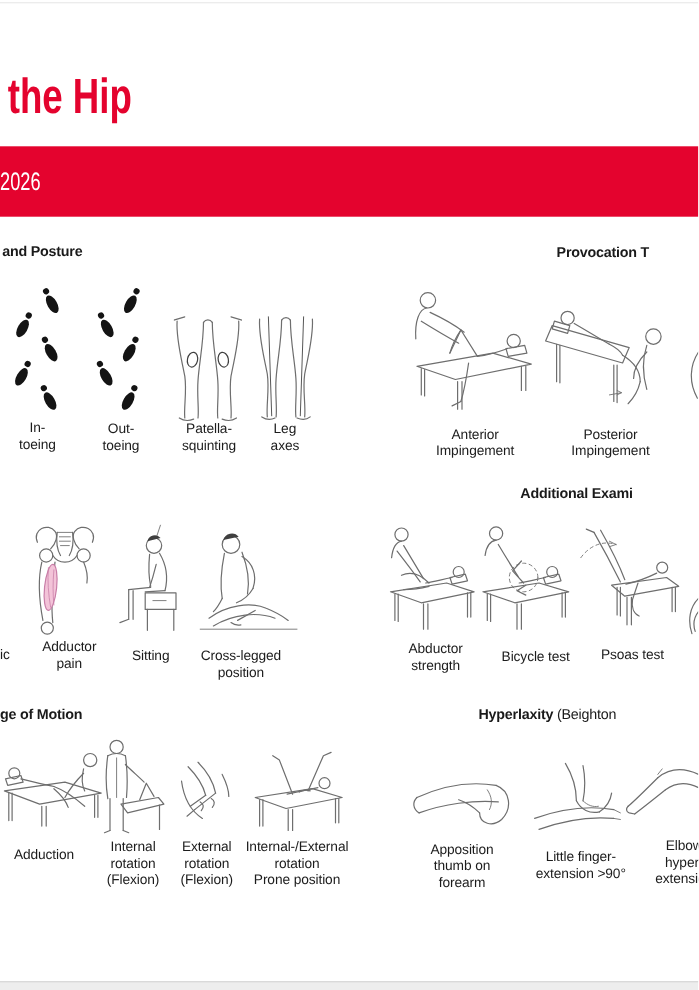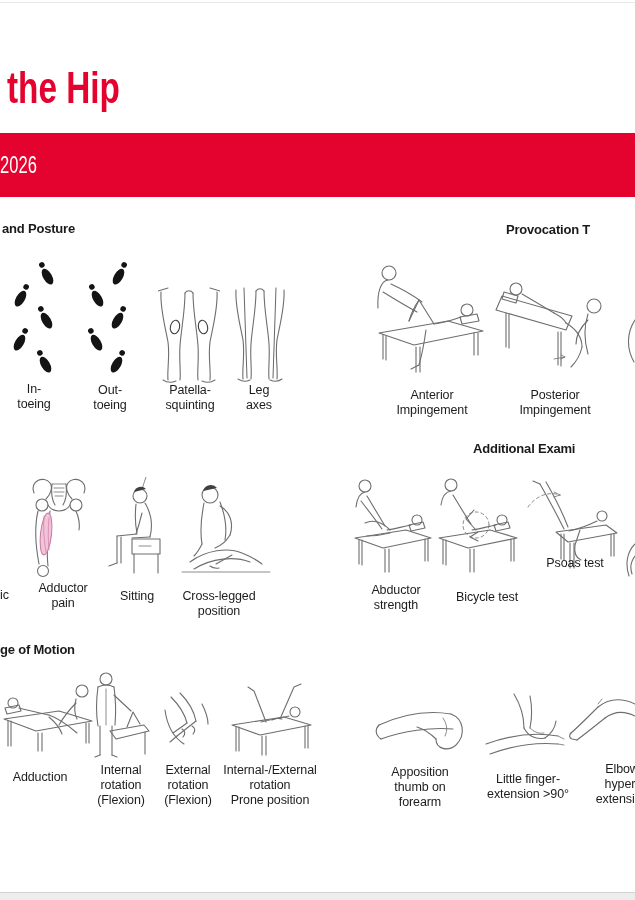--- a/index.html
+++ b/index.html
@@ -43,20 +43,21 @@
   <div class="title">the Hip</div>
 
   <div class="banner">
     <div class="banner-text">2026</div>
   </div>
 
   <div class="sec" style="left:2px;top:222px">and Posture</div>
   <div class="sec" style="left:506px;top:223px">Provocation T</div>
   <div class="sec" style="left:473px;top:442px">Additional Exami</div>
   <div class="sec" style="left:0;top:643px">ge of Motion</div>
+  <div class="sec" style="left:435px;top:643px"><span>Hyperlaxity</span><span class="light"> (Beighton</span></div>
 
   <svg class="fig sk" style="left:8px;top:258px" width="56" height="118" viewBox="0 0 56 118">
     <g transform="translate(38,16) rotate(-30)">
         <ellipse class="fp" cx="0" cy="3" rx="4.4" ry="8.8"></ellipse>
         <circle class="fp" cx="1" cy="-10" r="2.8"></circle>
       </g>
     <g transform="translate(14,38) rotate(30)">
         <ellipse class="fp" cx="0" cy="3" rx="4.4" ry="8.8"></ellipse>
         <circle class="fp" cx="-1" cy="-10" r="2.8"></circle>
       </g>
@@ -263,21 +264,21 @@
 
   <div class="cap left" style="left:0;top:588px">ic</div>
   <div class="cap" style="left:63px;top:581px">Adductor
 pain</div>
   <div class="cap" style="left:137px;top:589px">Sitting</div>
   <div class="cap" style="left:219px;top:589px">Cross-legged
 position</div>
   <div class="cap" style="left:396px;top:583px">Abductor
 strength</div>
   <div class="cap" style="left:487px;top:590px">Bicycle test</div>
-  <div class="cap" style="left:575px;top:556px">Psoas test</div>
+  <div class="cap" style="left:575px;top:588px">Psoas test</div>
 
   <svg class="fig sk" style="left:2px;top:676px" width="94" height="78" viewBox="0 0 94 78">
     <path d="M2,43 L57,35 L90,45 L34,55 Z"></path>
     <path d="M6,45 V70 M9,45 V70"></path>
     <path d="M36,57 V75 M40,57 V75"></path>
     <path d="M84,47 V67 M87,47 V67"></path>
     <path d="M3,32 l14,-3 l2,6 l-14,3 z"></path>
     <circle cx="11" cy="27" r="5"></circle>
     <path d="M17,32 C28,35 38,37 47,39"></path>
     <path d="M47,39 C58,43 67,50 75,57"></path>

